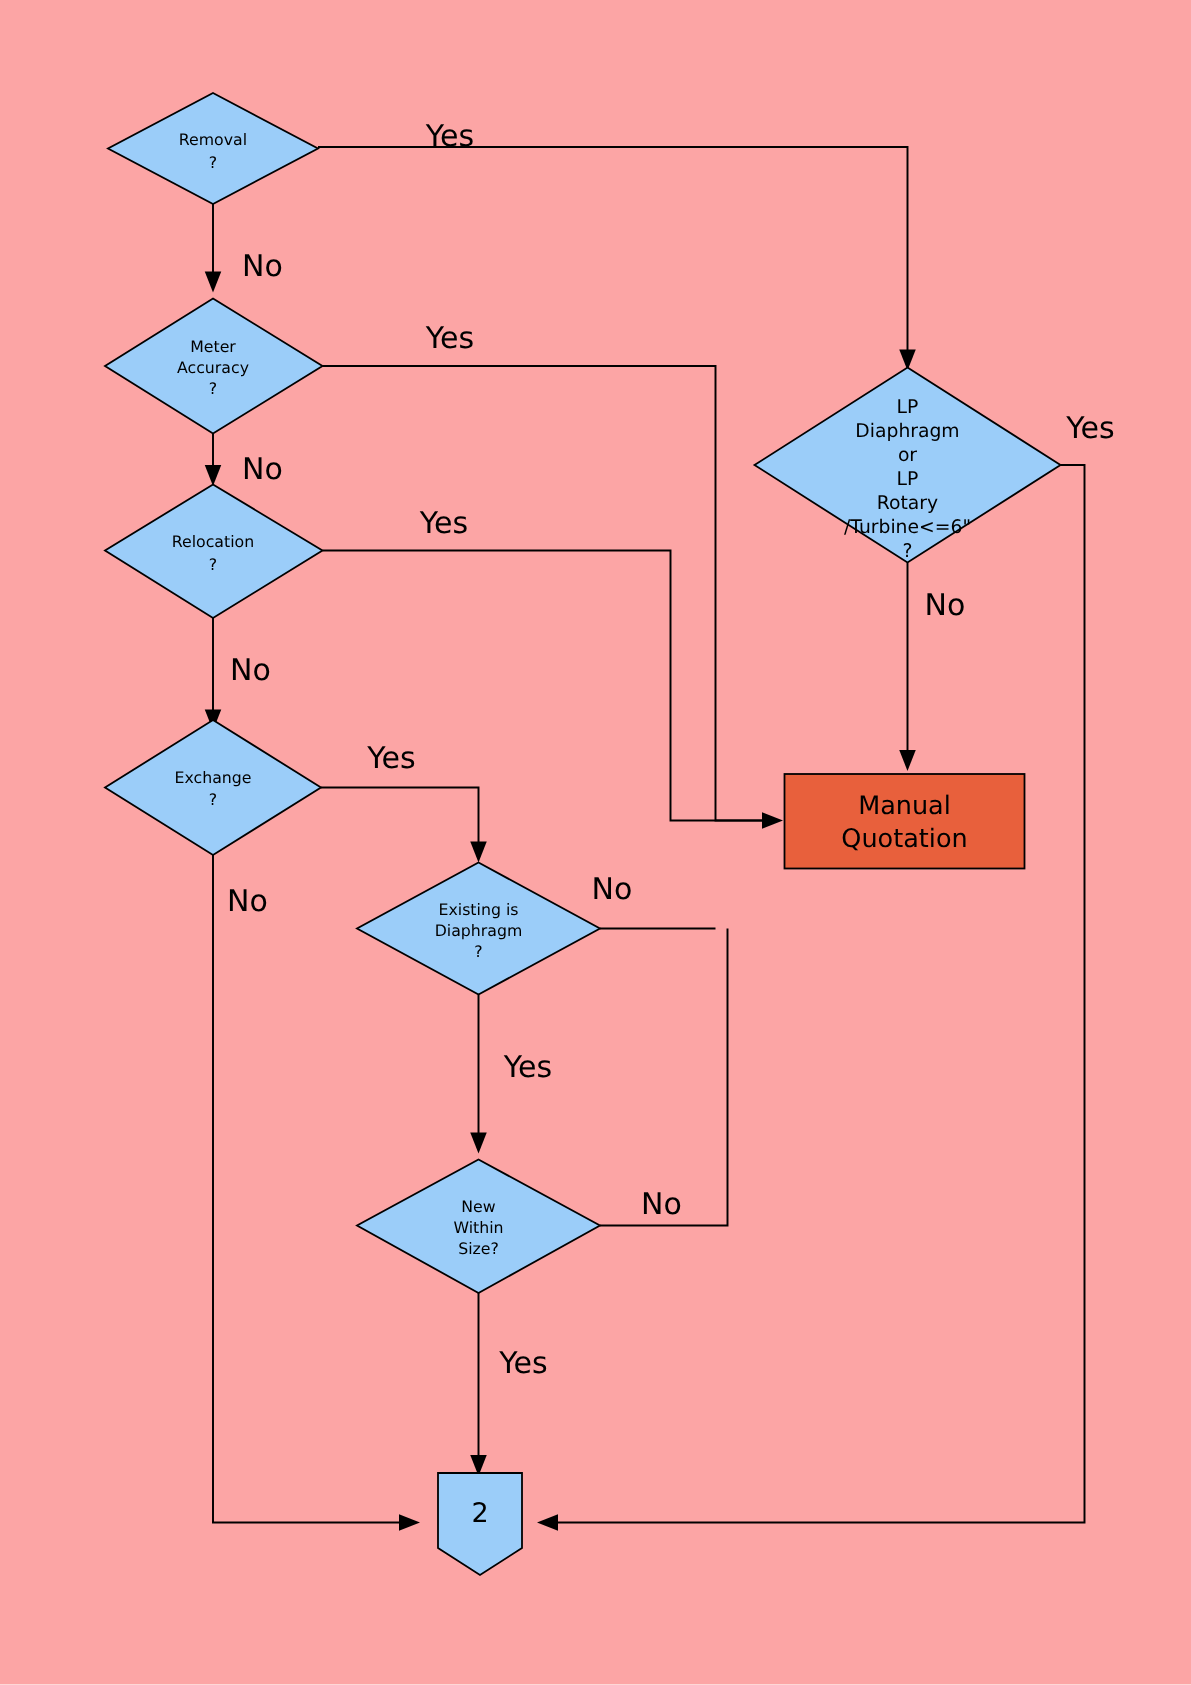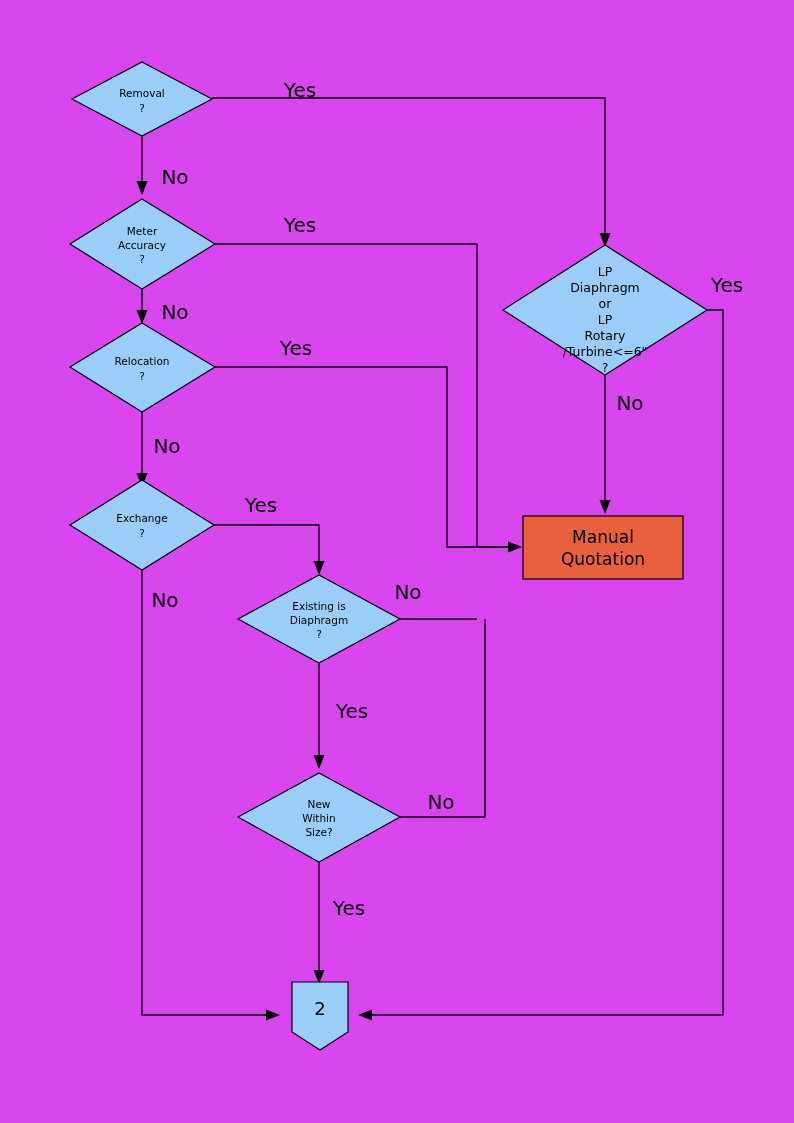--- a/index.html
+++ b/index.html
@@ -11,21 +11,21 @@
   body {
     width: 794px;
     height: 1123px;
     font-family: "DejaVu Sans", sans-serif;
     overflow: hidden;
   }
   #flow-root {
     position: relative;
     width: 794px;
     height: 1123px;
-    background: #d946ef;
+    background: #fca5a5;
   }
   svg#flow-svg {
     display: block;
     width: 794px;
     height: 1123px;
   }
   .node-shape {
     stroke: #000000;
     stroke-width: 1.2;
   }

